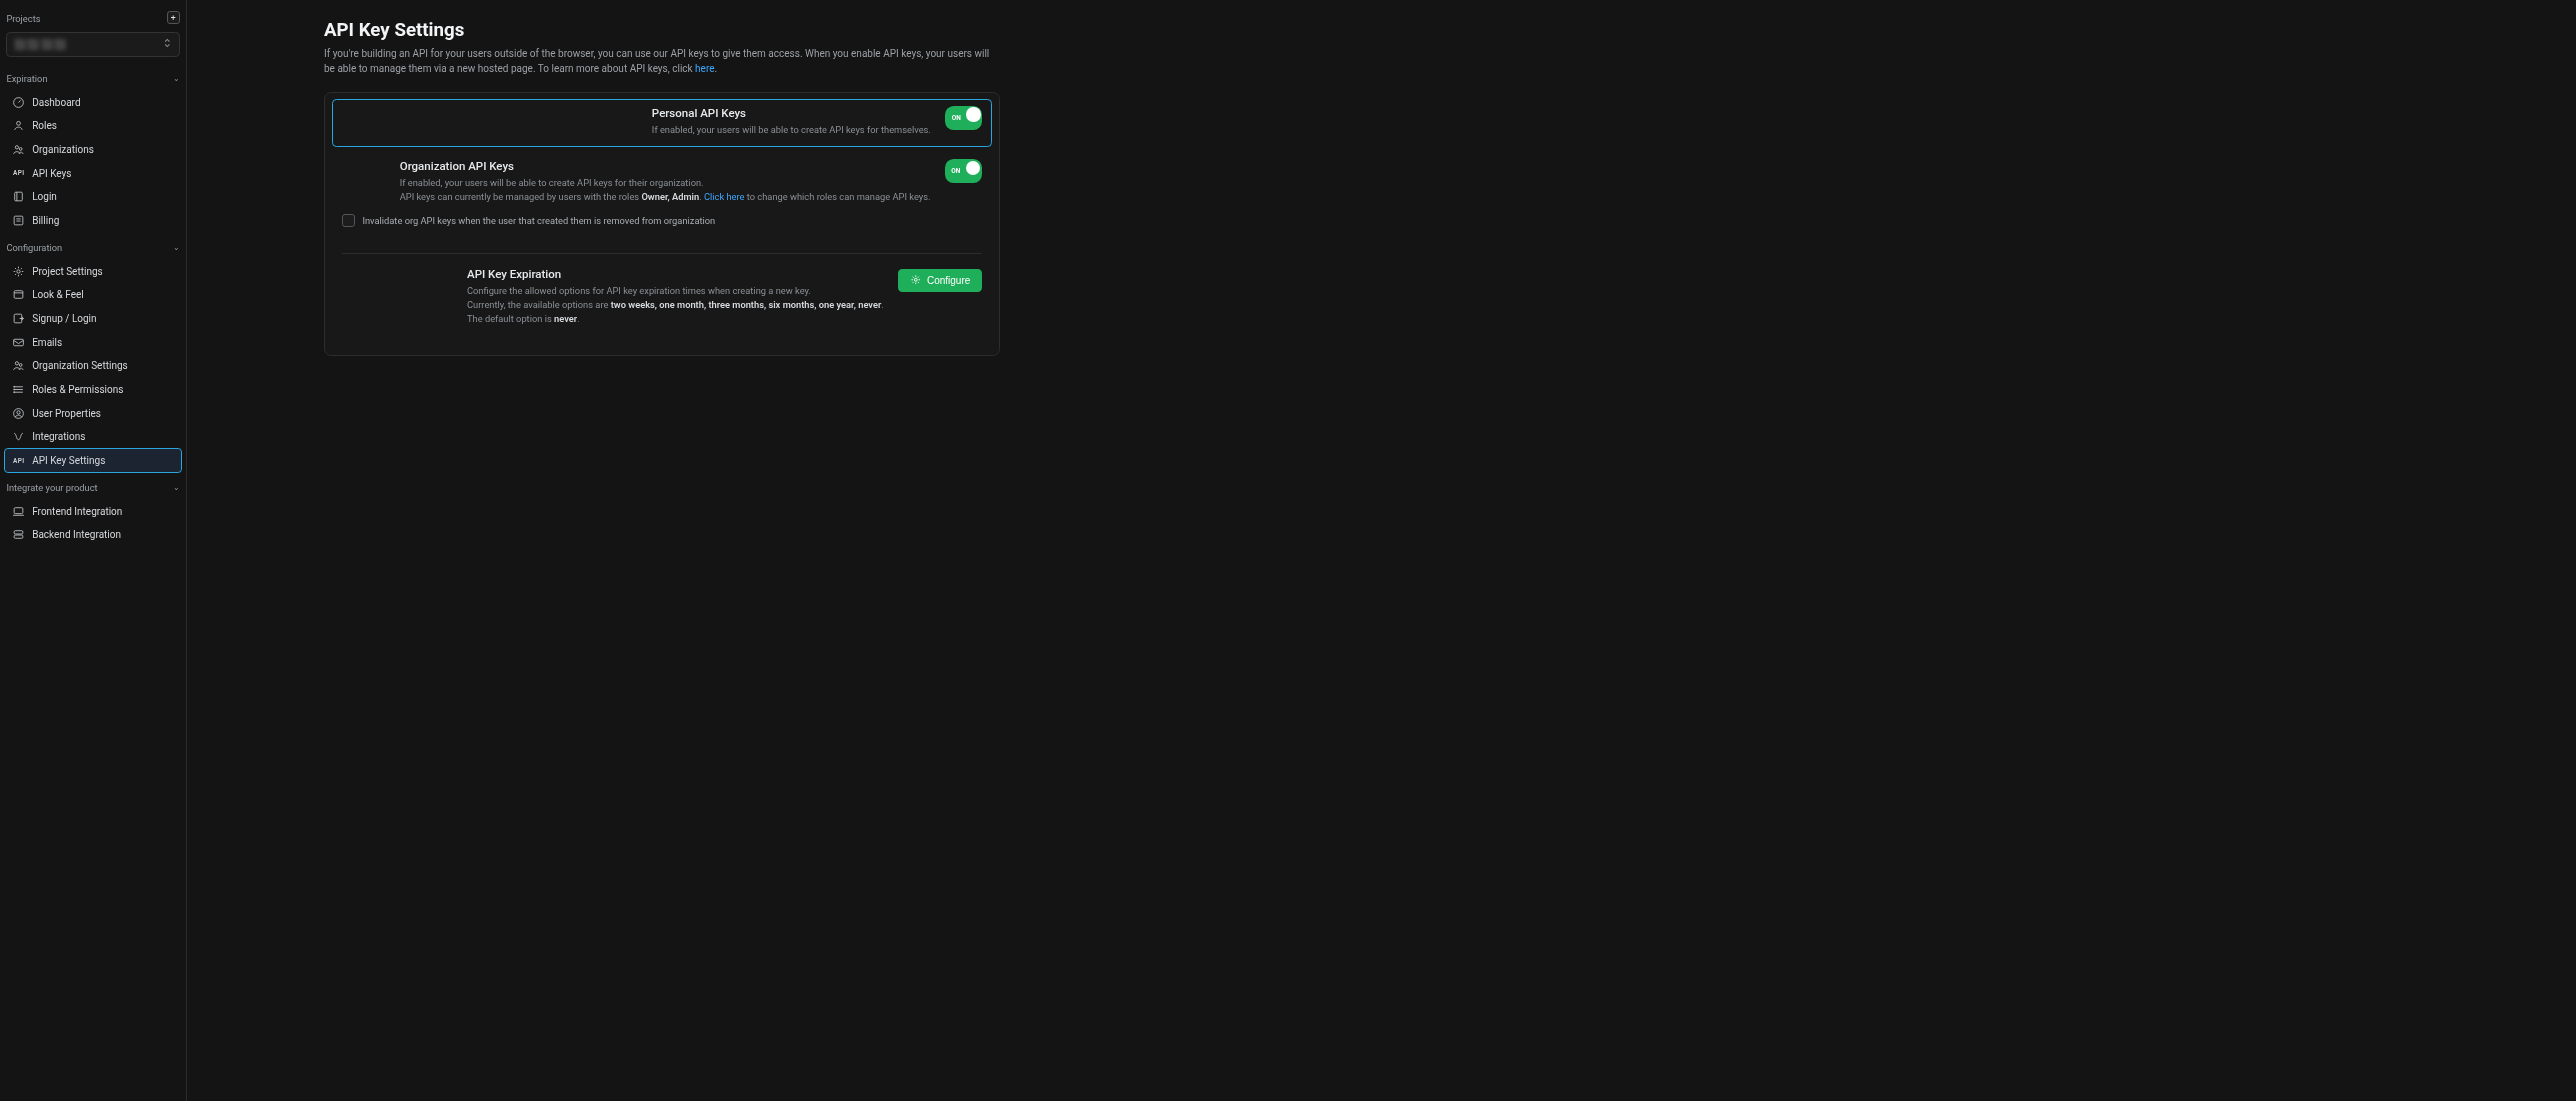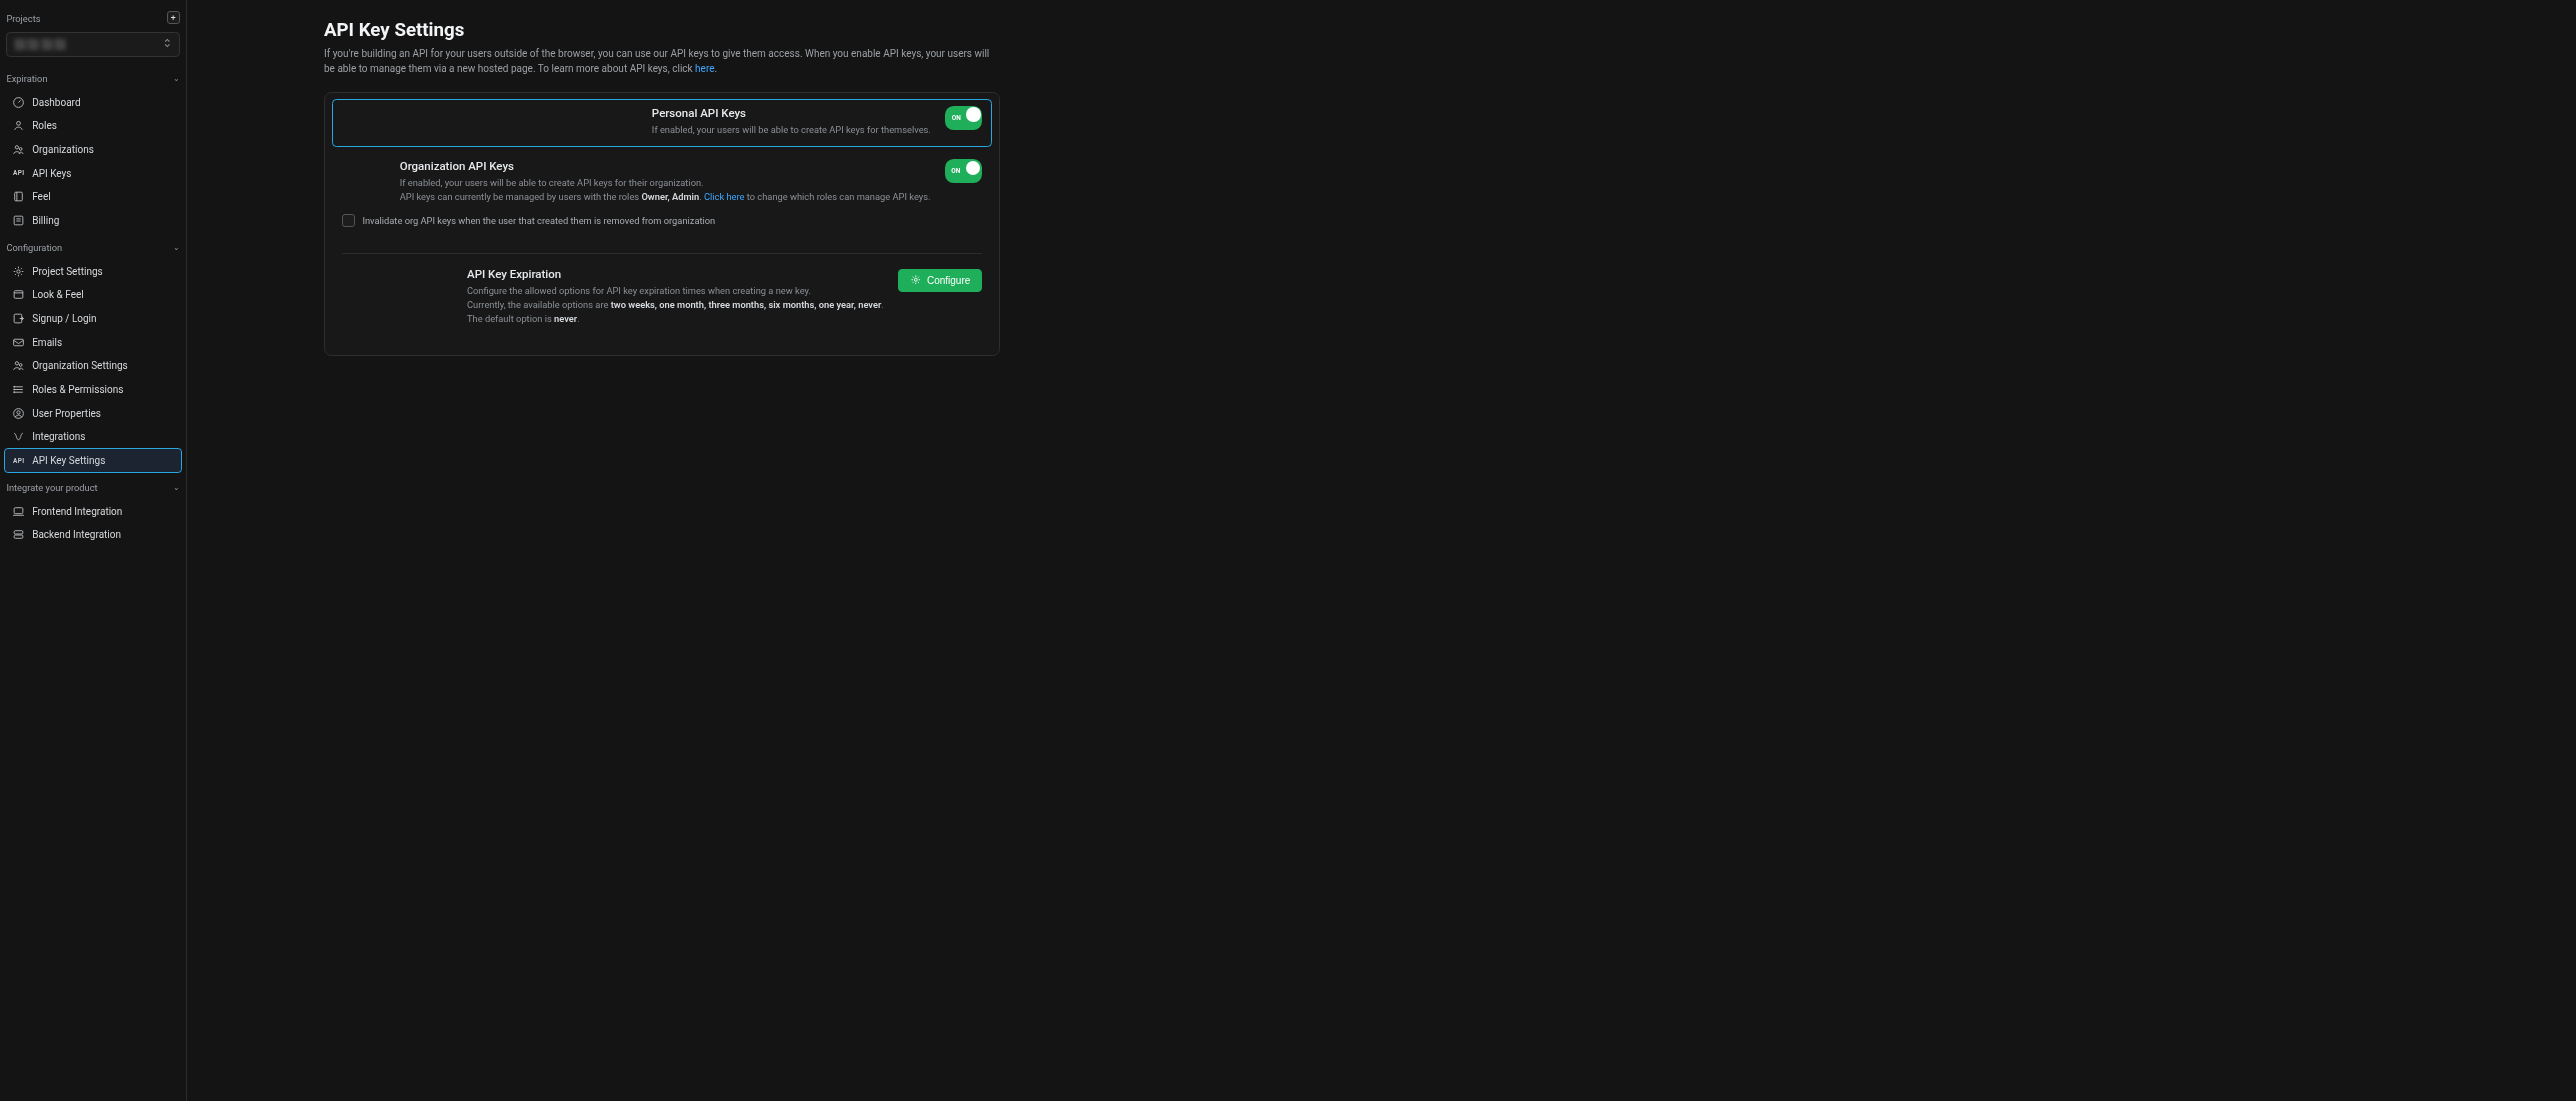--- a/index.html
+++ b/index.html
@@ -281,21 +281,21 @@
         <span class="nav-icon api-glyph">API</span>
         <span>API Keys</span>
       </li>
       <li class="nav-item">
         <span class="nav-icon">
             <svg viewBox="0 0 24 24">
               <rect x="5" y="4" width="14" height="16" rx="2"></rect>
               <path d="M9 4v16"></path>
             </svg>
           </span>
-        <span>Feel</span>
+        <span>Login</span>
       </li>
       <li class="nav-item">
         <span class="nav-icon">
             <svg viewBox="0 0 24 24">
               <rect x="4" y="4" width="16" height="16" rx="2"></rect>
               <path d="M8 9h8M8 13h8"></path>
             </svg>
           </span>
         <span>Billing</span>
       </li>

